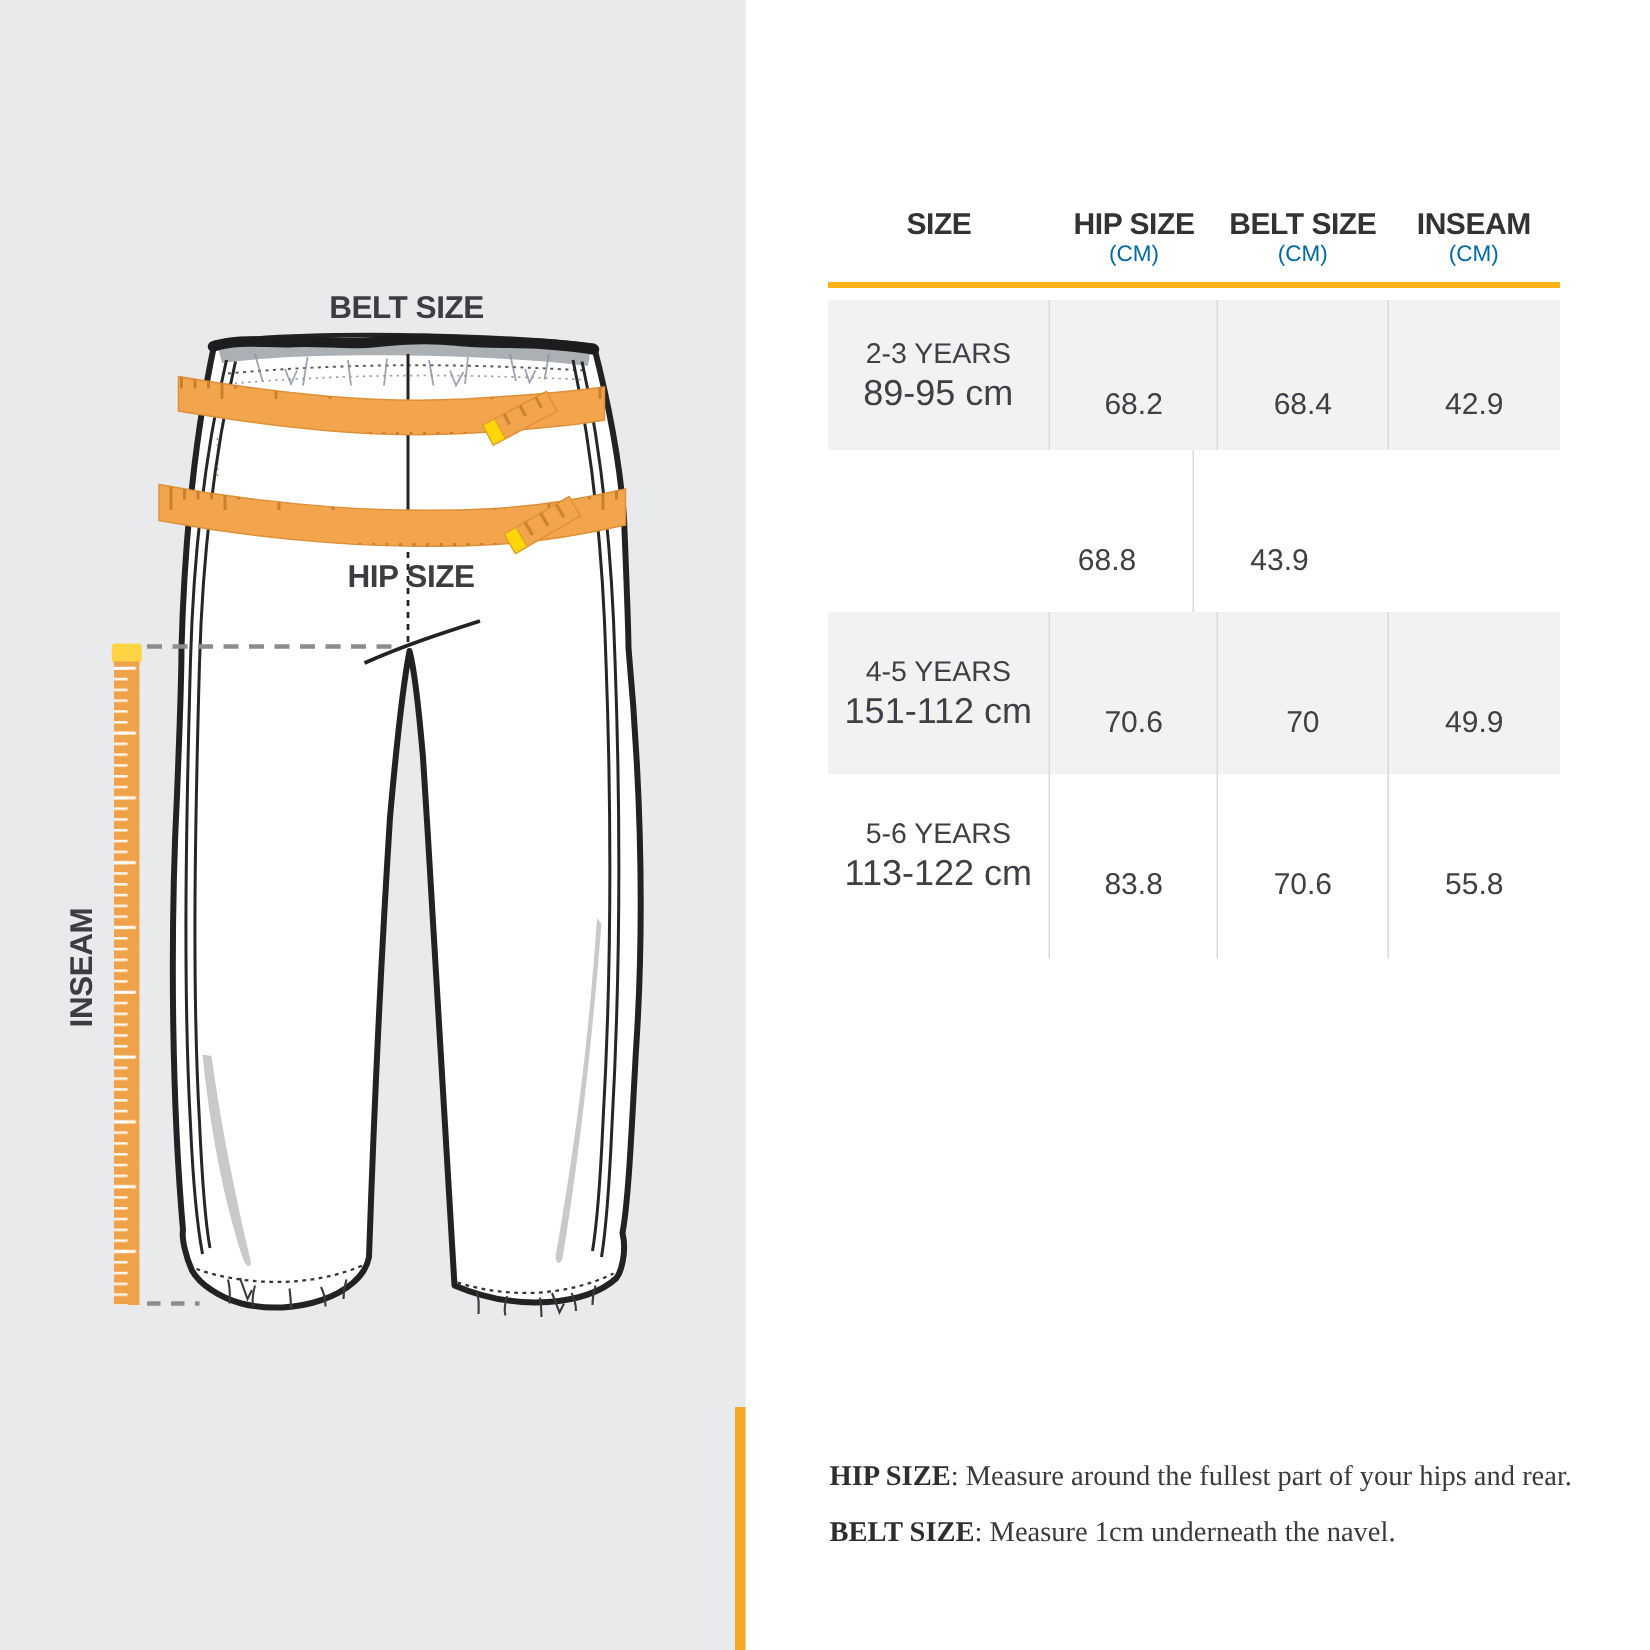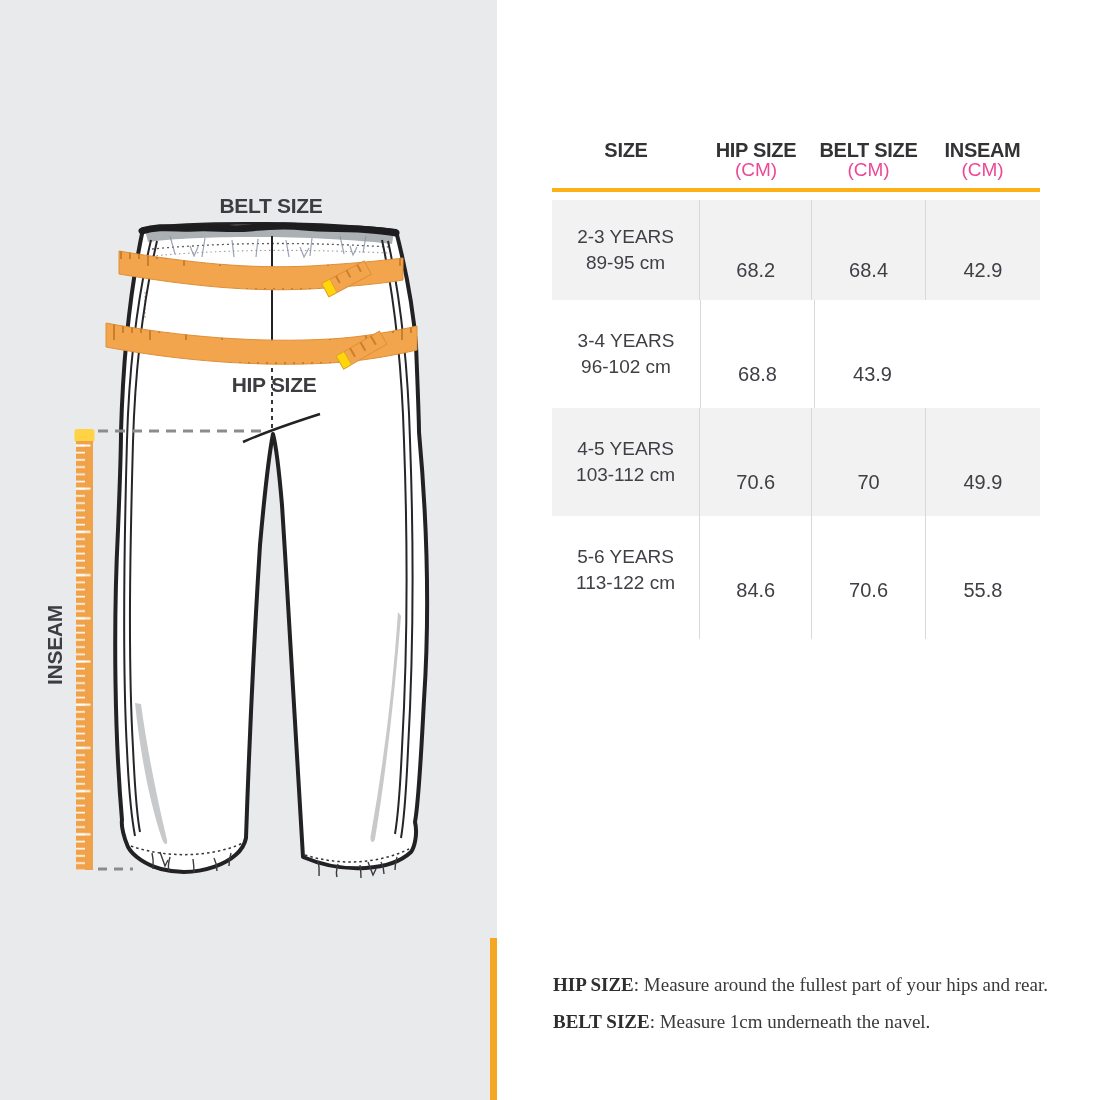--- a/index.html
+++ b/index.html
@@ -13,31 +13,31 @@
                  letter-spacing:-0.3px;text-align:center;white-space:nowrap;}
   .lbl-belt{left:186px;top:194px;width:170px;}
   .lbl-hip{left:194px;top:373px;width:160px;}
   .lbl-inseam{left:-14px;top:632px;width:140px;height:26px;transform:rotate(-90deg);}
 
   
   .size-table{position:absolute;left:552px;top:139px;width:488px;color:#3F4045;}
   .t-header{display:flex;}
   .t-header .cell{display:flex;flex-direction:column;align-items:center;}
   .h-title{font-weight:bold;font-size:20px;color:#333336;letter-spacing:-0.3px;line-height:22px;}
-  .h-unit{font-size:19px;color:#ec4899;line-height:18px;}
+  .h-unit{font-size:15px;color:#0369a1;line-height:18px;}
   .t-rule{height:4px;background:#FCB216;margin-top:9px;}
   .t-body{margin-top:8px;}
-  .t-row{display:flex;}
+  .t-row{display:flex;justify-content:center;}
   .t-row.gray{background:#F2F2F3;}
   .t-row .cell{display:flex;flex-direction:column;align-items:center;justify-content:center;}
   .t-row .cell.sep{border-right:1px solid #D9D9DA;}
   .r0{height:100px;} .r1,.r2,.r3{height:108px;}
   .ext{height:15px;}
   .col-size{width:148px;} .col-hip{width:112px;} .col-belt{width:113px;} .col-inseam{width:115px;}
-  .age{font-size:19px;line-height:26px;} .range{font-size:19px;line-height:26px;}
+  .age{font-size:19px;line-height:26px;} .range{font-size:24px;line-height:26px;}
   .val{font-size:20px;margin-top:40px;}
 
   
   .accent-bar{position:absolute;left:490px;top:938px;width:7px;height:162px;background:#F5A623;}
   .footnotes{position:absolute;left:553px;top:966px;width:530px;font-size:19px;color:#3A3A3C;font-family:Liberation Serif, serif;}
   .footnotes .line{line-height:37px;white-space:nowrap;}
   .footnotes .term{font-weight:bold;color:#2E2E30;}
 </style>
 </head>
 <body>
@@ -224,55 +224,51 @@
           </div>
         <div class="cell col-belt sep">
             <span class="val">68.4</span>
           </div>
         <div class="cell col-inseam">
             <span class="val">42.9</span>
           </div>
       </div>
 
       <div class="t-row r1">
-        <div class="cell col-size sep">
-          <span class="age">3-4 YEARS</span>
-          <span class="range">96-102 cm</span>
-        </div>
         <div class="cell col-belt sep">
             <span class="val">68.8</span>
           </div>
         <div class="cell col-inseam">
             <span class="val">43.9</span>
           </div>
       </div>
 
       <div class="t-row r2 gray">
         <div class="cell col-size sep">
           <span class="age">4-5 YEARS</span>
-          <span class="range">103-112 cm</span>
+          <span class="range">151-112 cm</span>
         </div>
         <div class="cell col-hip sep">
             <span class="val">70.6</span>
           </div>
         <div class="cell col-belt sep">
             <span class="val">70</span>
           </div>
         <div class="cell col-inseam">
             <span class="val">49.9</span>
           </div>
       </div>
 
       <div class="t-row r3">
         <div class="cell col-size sep">
           <span class="age">5-6 YEARS</span>
           <span class="range">113-122 cm</span>
         </div>
         <div class="cell col-hip sep">
-            <span class="val">84.6</span>
+            <span class="val">83.8</span>
           </div>
         <div class="cell col-belt sep">
             <span class="val">70.6</span>
           </div>
         <div class="cell col-inseam">
             <span class="val">55.8</span>
           </div>
       </div>
 
       <div class="t-row ext">

